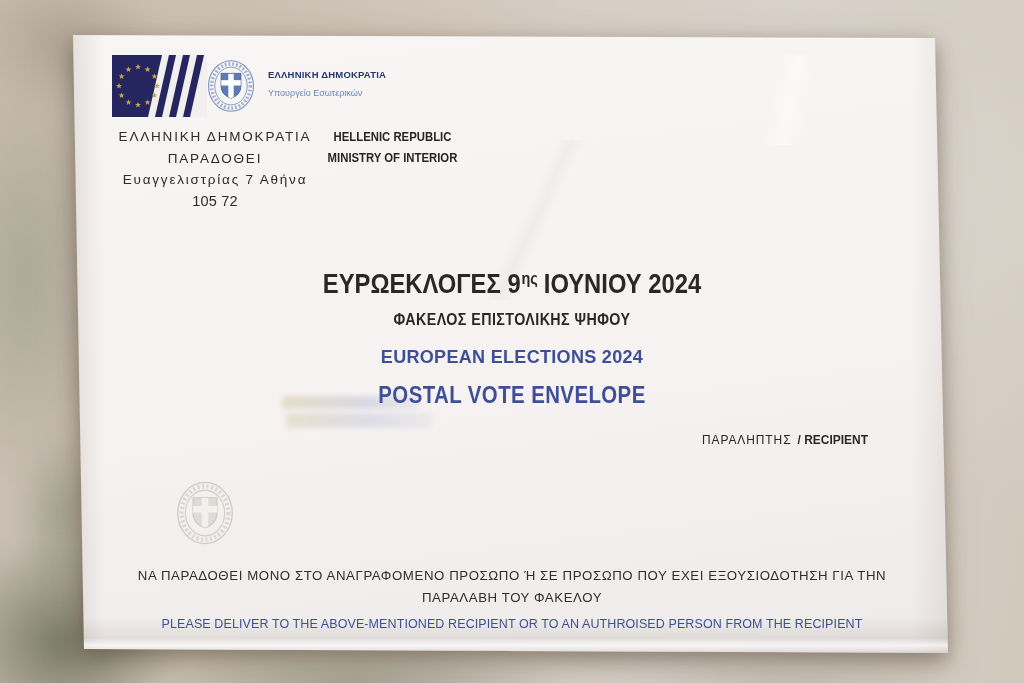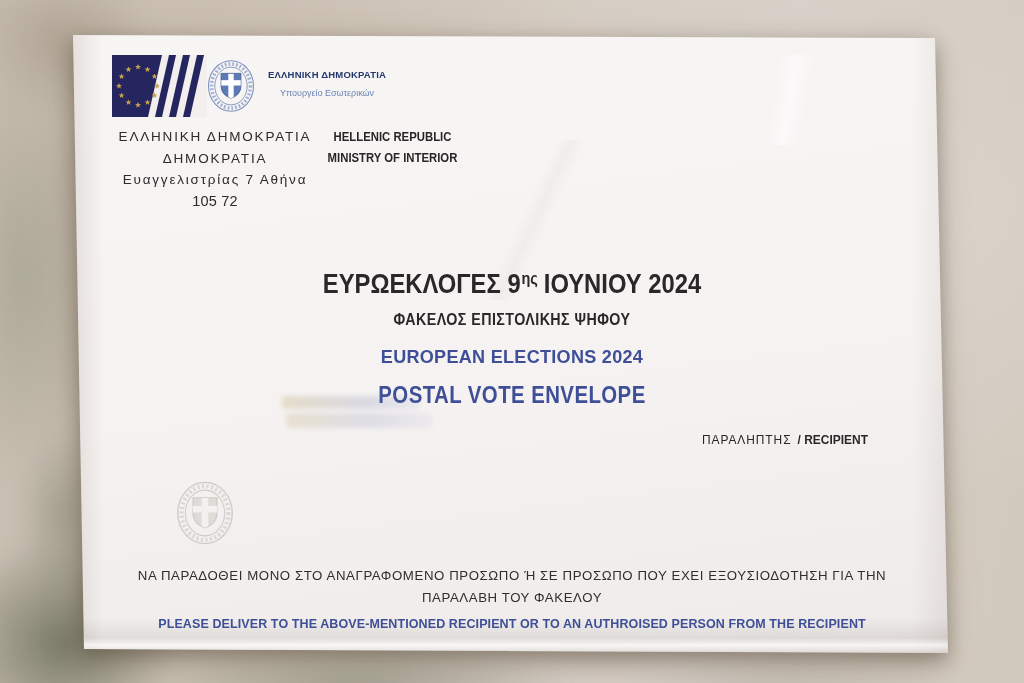--- a/index.html
+++ b/index.html
@@ -46,21 +46,21 @@
     background:linear-gradient(100deg, rgba(0,0,0,0) 44%, rgba(255,255,255,.5) 50%, rgba(0,0,0,0) 56%);}
 
   
   .logo-flags{position:absolute;left:112px;top:55px;width:95px;height:62px;}
   .logo-flags svg{display:block;width:100%;height:100%;}
   .logo-ministry{position:absolute;left:204px;top:56px;display:flex;align-items:flex-start;}
   .coat{width:54px;height:60px;}
   .coat svg{display:block;width:100%;height:100%;}
   .wordmark{margin-left:10px;padding-top:13px;}
   .wm-title{font-size:9.5px;font-weight:bold;color:#23386d;letter-spacing:.2px;}
-  .wm-sub{font-size:9px;color:#6b84b6;margin-top:8px;text-align:center;}
+  .wm-sub{font-size:9px;color:#6b84b6;margin-top:8px;}
 
   
   .sender{position:absolute;left:95px;top:126px;width:240px;text-align:center;
     font-size:13.5px;line-height:21.5px;color:#2e2a2b;}
   .sender-line{display:block;}
   .sender-line:nth-child(-n+3){letter-spacing:1.8px;}
   .sender-line:nth-child(4){font-size:14.5px;letter-spacing:.2px;}
   .sender-line:nth-child(5){letter-spacing:1px;}
   .ministry-en{position:absolute;left:300px;top:126px;width:185px;text-align:center;
     font-weight:bold;font-size:13.5px;line-height:21px;color:#292526;transform:scaleX(.84);}
@@ -87,21 +87,21 @@
   .st{position:absolute;border-radius:3px;filter:blur(2.5px);opacity:.5;}
   .st1{left:282px;top:396px;width:138px;height:13px;
     background:linear-gradient(90deg, rgba(190,165,95,.55), rgba(100,112,170,.38) 60%, rgba(100,112,170,.15));}
   .st2{left:286px;top:413px;width:146px;height:15px;
     background:linear-gradient(90deg, rgba(190,165,95,.45), rgba(100,112,170,.32) 55%, rgba(100,112,170,.12));}
 
   
   .notice-el{position:absolute;left:0;right:0;top:565px;text-align:center;
     font-size:13.5px;color:#332e2e;letter-spacing:.6px;line-height:22px;transform:scaleX(.98);}
   .notice-en{position:absolute;left:0;right:0;top:617px;text-align:center;
-    font-size:12.5px;font-weight:bold;color:#3e4f97;letter-spacing:.1px;}
+    font-size:12.5px;font-weight:normal;color:#3e4f97;letter-spacing:.1px;}
 </style>
 </head>
 <body>
 
 <div class="stage">
 
   <div class="marble">
     <div class="vein v1"></div>
     <div class="vein v2"></div>
     <div class="vein v3"></div>
@@ -163,21 +163,21 @@
           </svg>
         </div>
         <div class="wordmark">
           <div class="wm-title">ΕΛΛΗΝΙΚΗ ΔΗΜΟΚΡΑΤΙΑ</div>
           <div class="wm-sub">Υπουργείο Εσωτερικών</div>
         </div>
       </div>
 
       <div class="sender">
         <span class="sender-line">ΕΛΛΗΝΙΚΗ ΔΗΜΟΚΡΑΤΙΑ</span>
-        <span class="sender-line">ΔΗΜΟΚΡΑΤΙΑ</span>
+        <span class="sender-line">ΠΑΡΑΔΟΘΕΙ</span>
         <span class="sender-line">Ευαγγελιστρίας 7 Αθήνα</span>
         <span class="sender-line">105 72</span>
       </div>
 
       <div class="ministry-en">
         <div>HELLENIC REPUBLIC</div>
         <div>MINISTRY OF INTERIOR</div>
       </div>
 
       <div class="title-el">

